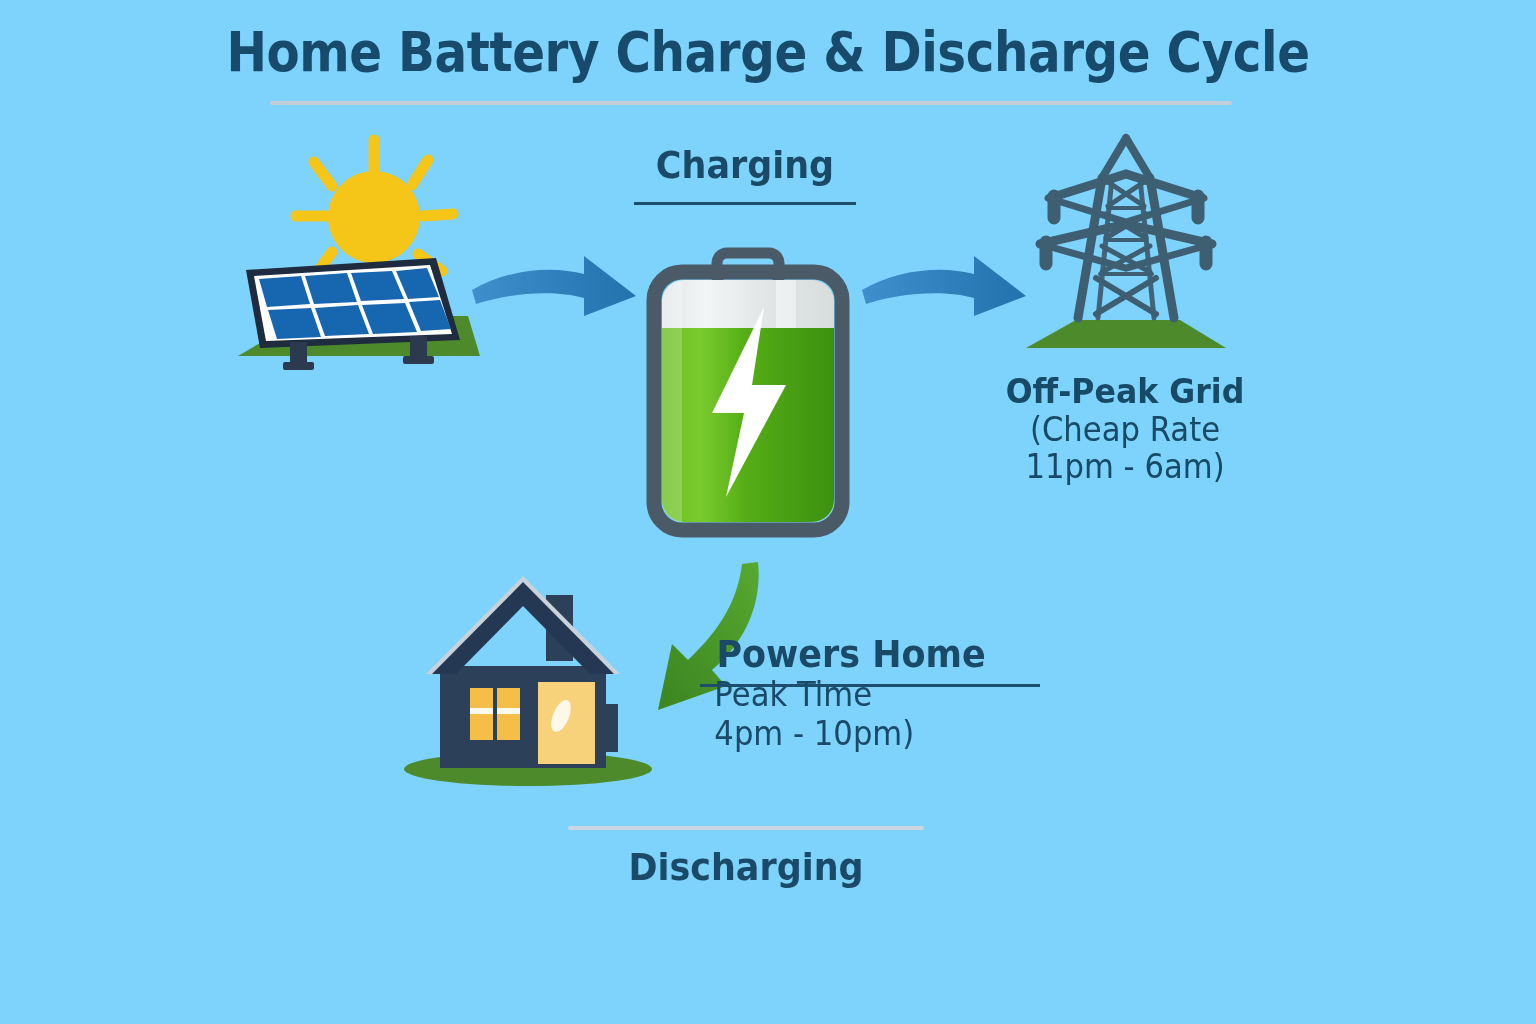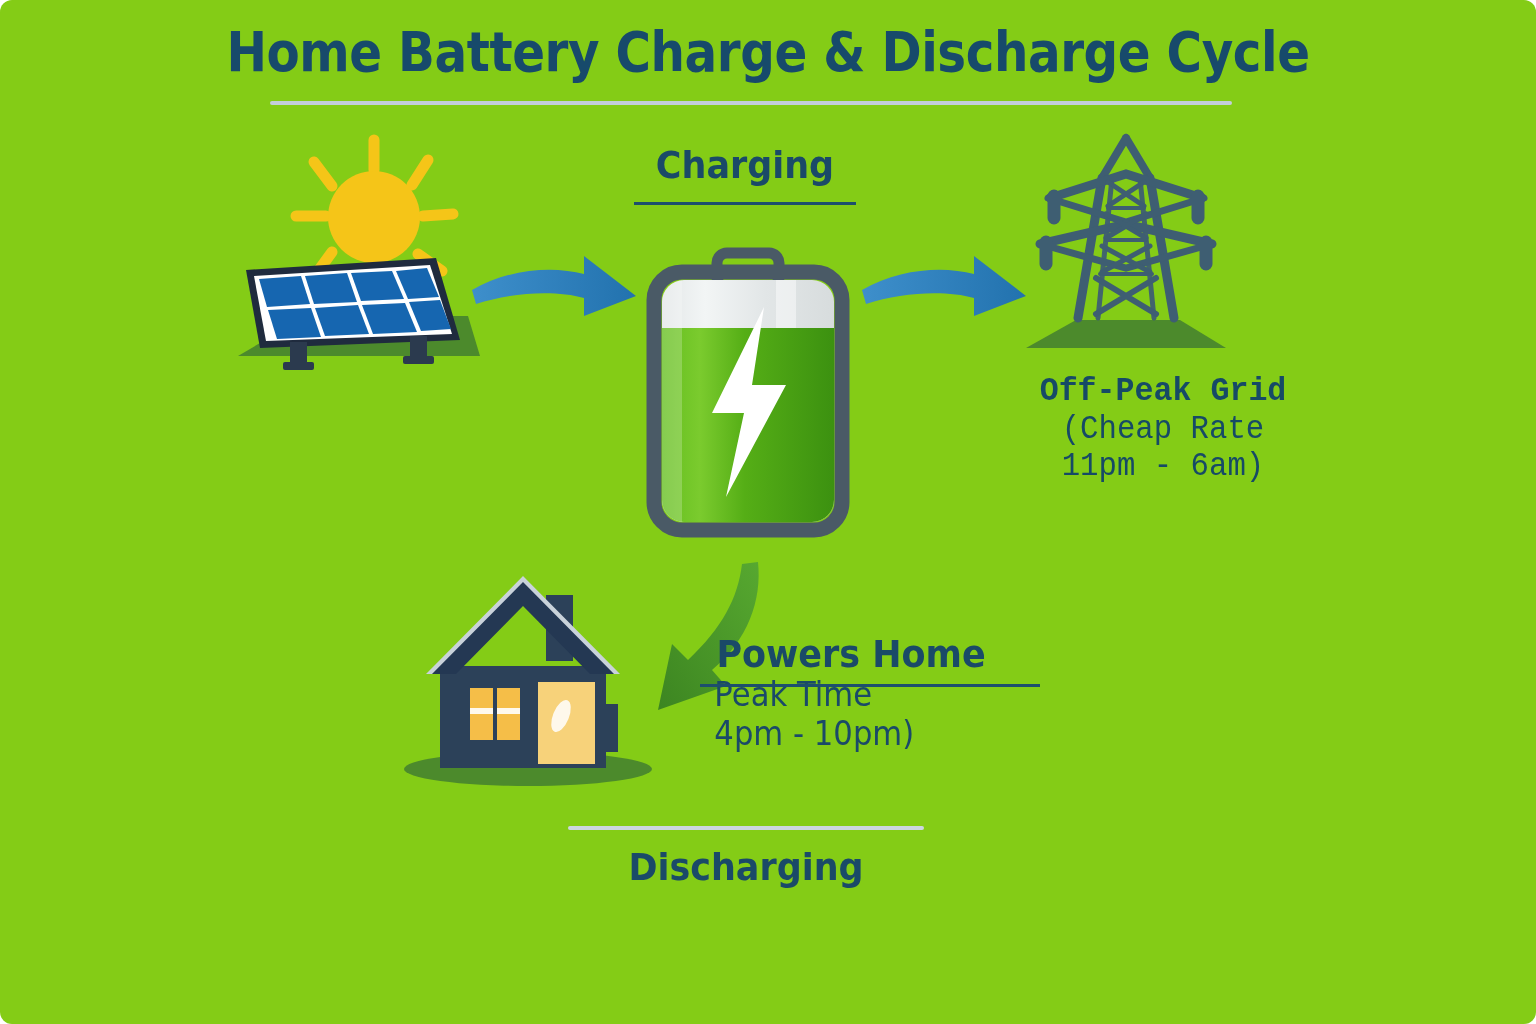--- a/index.html
+++ b/index.html
@@ -9,23 +9,22 @@
     background: #ffffff;
   }
   body {
     font-family: "Liberation Sans", sans-serif;
     -webkit-font-smoothing: antialiased;
   }
   #canvas {
     position: relative;
     width: 1536px;
     height: 1024px;
-    background: #84cc16;
+    background: #7dd3fc;
     overflow: hidden;
-    border-radius: 12px;
   }
 
   
   #page-title {
     position: absolute;
     left: 0;
     top: 20px;
     width: 1536px;
     text-align: center;
     font-size: 55px;
@@ -256,21 +255,21 @@
         <path d="M88,60 L124,84 M124,60 L88,84" stroke-width="5"></path>
         <path d="M86,92 L126,116 M126,92 L86,116" stroke-width="5"></path>
         <path d="M82,124 L130,150 M130,124 L82,150" stroke-width="5"></path>
         <path d="M76,156 L136,192 M136,156 L76,192" stroke-width="6"></path>
 
         <path d="M88,86 L124,86 M86,118 L126,118 M80,152 L132,152" stroke-width="4"></path>
       </g>
     </svg>
   </div>
 
-  <div class="node-label" style="left:1013px; top:372px; width:300px;font-family:Liberation Mono, monospace;">
+  <div class="node-label" style="left:975px; top:372px; width:300px;">
     <span class="l-main">Off-Peak Grid</span>
     <span class="l-sub">(Cheap Rate</span>
     <span class="l-sub">11pm - 6am)</span>
   </div>
 
   <div class="abs" style="left:630px; top:552px; width:180px; height:175px;">
     <svg width="180" height="175" viewBox="0 0 180 175">
       <defs>
         <linearGradient id="greenGrad" x1="1" y1="0" x2="0" y2="1">
           <stop offset="0%" stop-color="#57A830"></stop>

